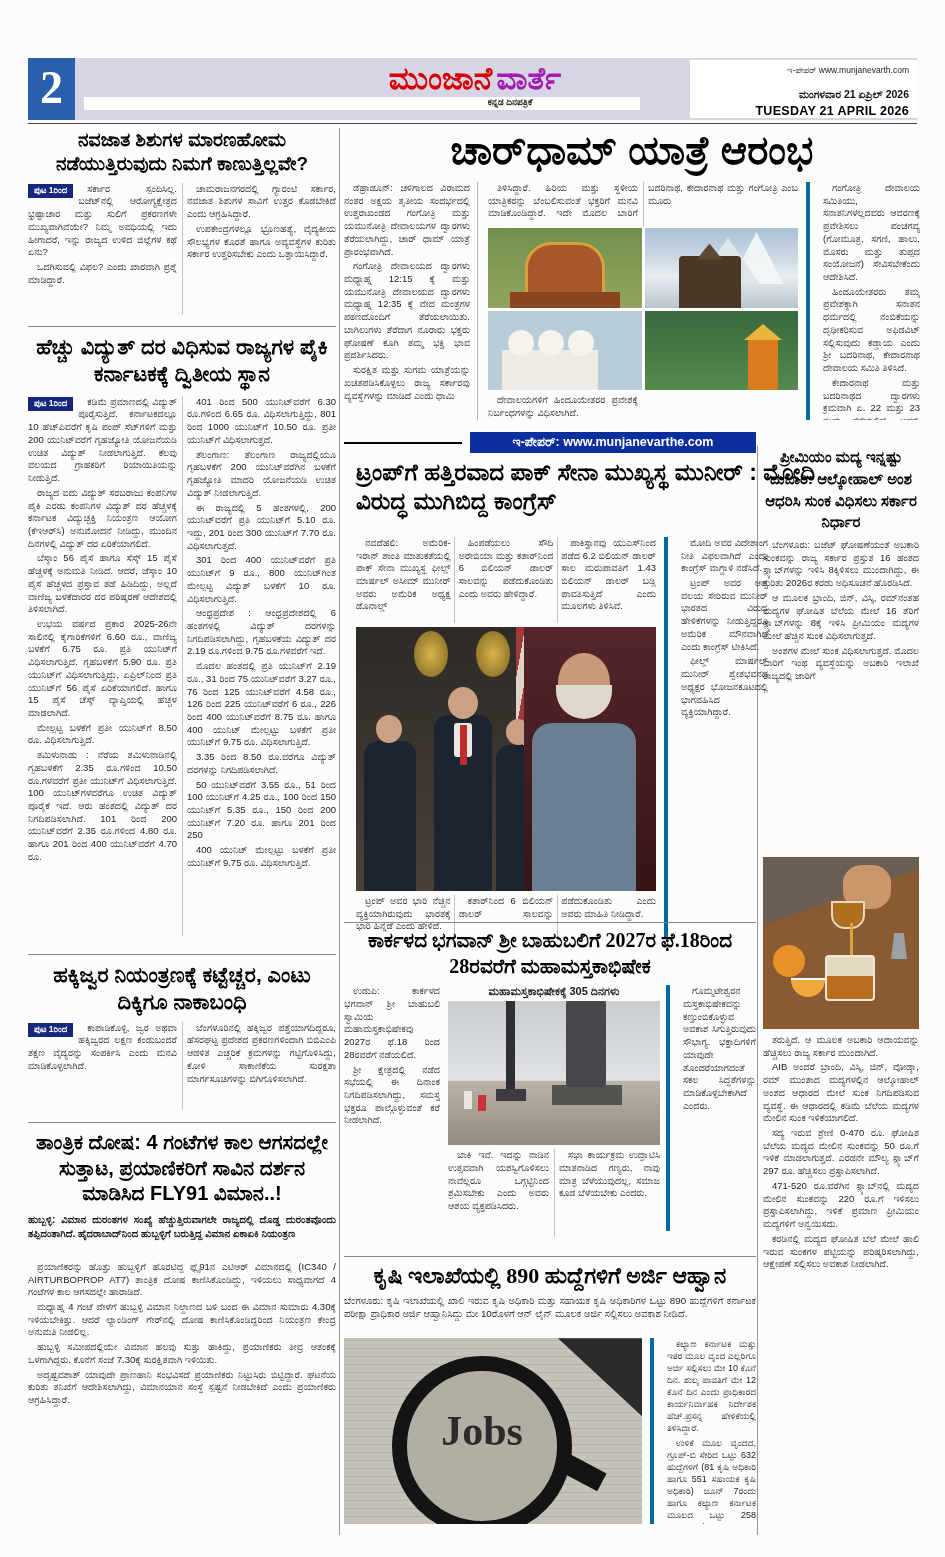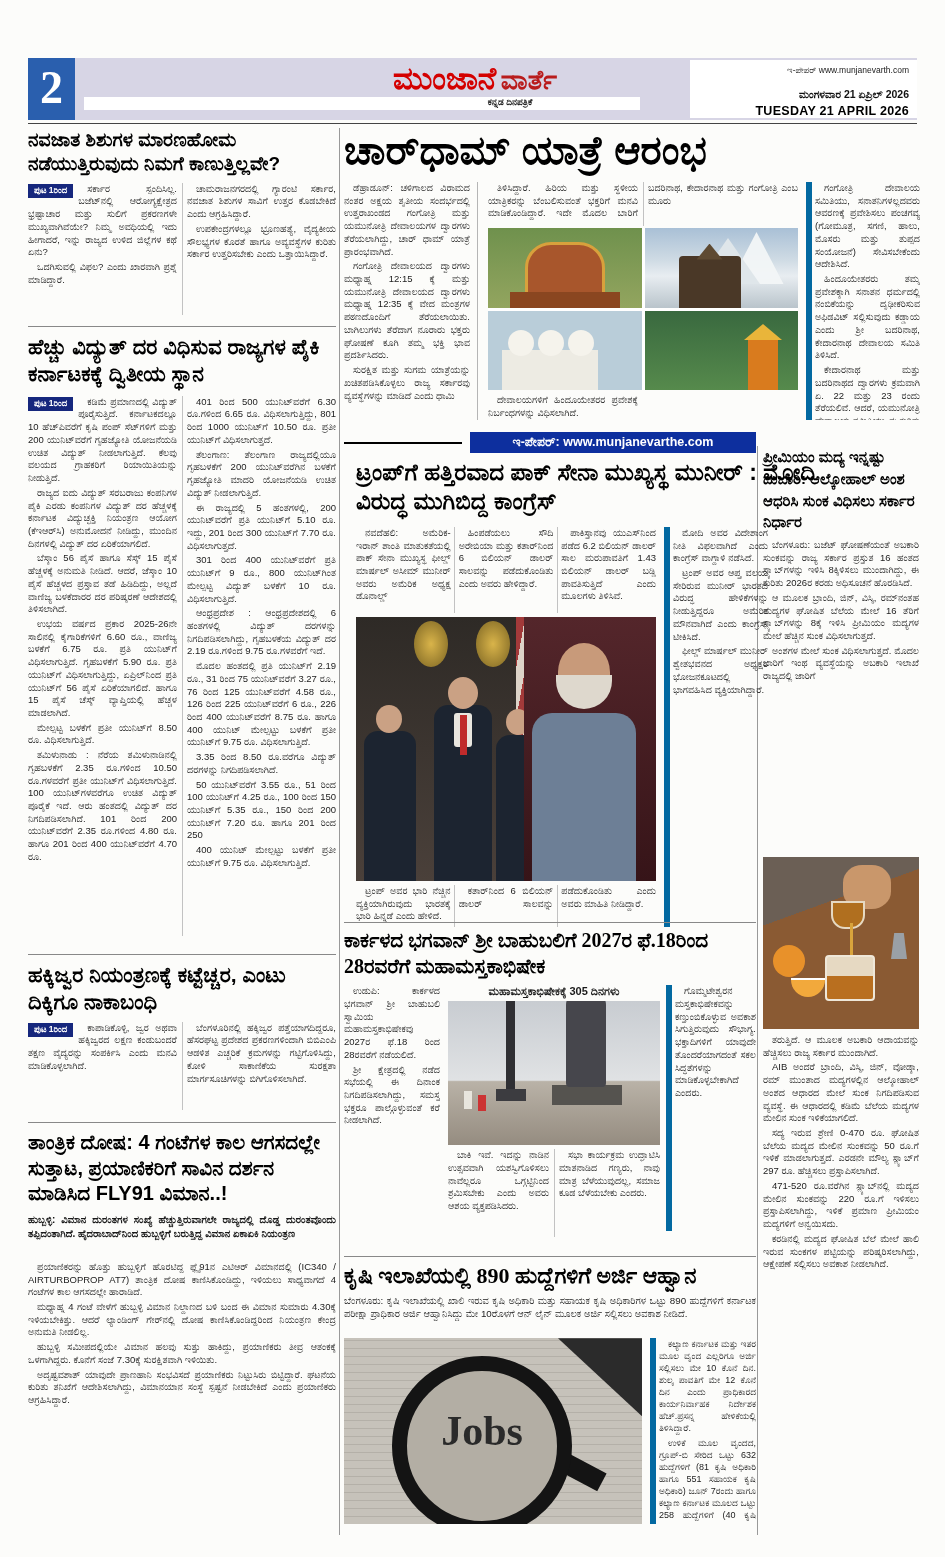--- a/index.html
+++ b/index.html
@@ -6,41 +6,41 @@
   .page{position:relative;width:945px;height:1557px;margin:0 auto;background:#fcfcfa;
         font-family:"Liberation Sans",sans-serif;color:#1a1a1a;overflow:hidden}
   .abs{position:absolute}
   
   .band{background:#d7d5e5}
   .pagenum{background:#2a5fae;color:#fff;font-family:"Liberation Serif",serif;
            font-weight:bold;font-size:46px;text-align:center;line-height:60px}
   .whitestrip{background:#ffffff}
   .masthead{text-align:center;line-height:1.05}
   .mh-red{color:#d40000;font-weight:bold;font-size:31px}
-  .mh-black{color:#b91c1c;font-weight:bold;font-size:27px}
+  .mh-black{color:#a21caf;font-weight:bold;font-size:31px}
   .mh-sub{font-size:9px;font-weight:bold;color:#222;margin-top:2px;padding-left:70px}
   .hdr-right{background:#fff;text-align:right;padding:5px 8px 0 0;box-sizing:border-box}
   .hr-l1{font-size:8.5px;color:#222}
   .hr-l2{font-size:10.5px;font-weight:bold;color:#111;margin-top:12px}
   .hr-l3{font-size:12.5px;font-weight:bold;color:#000;margin-top:3px;letter-spacing:.3px}
   
   .hrule{background:#444;height:1px}
   .vrule{background:#999;width:1px}
   
-  .hl{font-weight:bold;color:#000;line-height:1.28}
+  .hl{font-weight:bold;color:#000;text-align:center;line-height:1.28}
   .hl-serifish{font-family:"Liberation Serif",serif}
   
   .bt{font-size:9.5px;line-height:1.34;text-align:justify;overflow:hidden;color:#222}
   .bt p{margin:0 0 2px 0;text-indent:9px}
   .cols2{column-count:2;column-gap:10px;column-rule:1px solid #c2c2c2}
   .cols3{column-count:3;column-gap:8px;column-rule:1px solid #c2c2c2}
   .tag{float:left;background:#16277d;color:#fff;font-size:8.5px;font-weight:bold;
        padding:1.5px 6px;margin:1px 5px 2px 0}
   .lead{font-weight:bold;font-size:10px;line-height:1.4;text-align:justify;overflow:hidden}
-  .borL{border-left:6px solid #0369a1;padding-left:3px;box-sizing:border-box}
+  .borL{border-left:4px solid #0369a1;padding-left:13px;box-sizing:border-box}
   .borR{border-right:1px solid #b5b5b5;padding-right:7px;box-sizing:border-box}
   
   .banner-line{background:#000;height:2px}
   .banner-blue{background:#0d2f9e;color:#fff;font-weight:bold;font-size:12.5px;
                text-align:center;line-height:21px}
   
   .ph{overflow:hidden;position:relative;background:#777}
   .caption-word{font-family:"Liberation Serif",serif;font-weight:bold}
   
   .tgrid{display:grid;grid-template-columns:1fr 1fr;grid-template-rows:1fr 1fr;gap:3px;background:#fff}
@@ -238,21 +238,21 @@
     </div>
   </div>
 
   <div class="abs" style="left:344px;top:432px;width:412px;height:21px">
     <div class="abs banner-line" style="left:0;top:10px;width:118px"></div>
     <div class="abs banner-blue" style="left:126px;top:0;width:286px;height:21px">ಇ-ಪೇಪರ್: www.munjanevarthe.com</div>
   </div>
 
   <div class="abs" style="left:356px;top:458px;width:498px">
     <div class="hl" style="font-size:23px;text-align:left">ಟ್ರಂಪ್‌ಗೆ ಹತ್ತಿರವಾದ ಪಾಕ್ ಸೇನಾ ಮುಖ್ಯಸ್ಥ ಮುನೀರ್ : ಮೋದಿ ವಿರುದ್ಧ ಮುಗಿಬಿದ್ದ ಕಾಂಗ್ರೆಸ್</div>
-    <div style="position:relative;margin-top:10px;height:400px">
+    <div style="position:relative;margin-top:20px;height:400px">
       <div class="abs bt cols3" style="left:0;top:0;width:300px;height:86px">
           <p>ನವದೆಹಲಿ: ಅಮೆರಿಕ-ಇರಾನ್ ಶಾಂತಿ ಮಾತುಕತೆಯಲ್ಲಿ ಪಾಕ್ ಸೇನಾ ಮುಖ್ಯಸ್ಥ ಫೀಲ್ಡ್ ಮಾರ್ಷಲ್ ಅಸೀಮ್ ಮುನೀರ್ ಅವರು ಅಮೆರಿಕ ಅಧ್ಯಕ್ಷ ಡೊನಾಲ್ಡ್</p>
           <p>ಹಿಂಪಡೆಯಲು ಸೌದಿ ಅರೇಬಿಯಾ ಮತ್ತು ಕತಾರ್‌ನಿಂದ 6 ಬಿಲಿಯನ್ ಡಾಲರ್ ಸಾಲವನ್ನು ಪಡೆದುಕೊಂಡಿತು ಎಂದು ಅವರು ಹೇಳಿದ್ದಾರೆ.</p>
           <p>ಪಾಕಿಸ್ತಾನವು ಯುಎಸ್‌ನಿಂದ ಪಡೆದ 6.2 ಬಿಲಿಯನ್ ಡಾಲರ್ ಸಾಲ ಮರುಪಾವತಿಗೆ 1.43 ಬಿಲಿಯನ್ ಡಾಲರ್ ಬಡ್ಡಿ ಪಾವತಿಸುತ್ತಿದೆ ಎಂದು ಮೂಲಗಳು ತಿಳಿಸಿವೆ.</p>
         </div>
       <div class="abs ph trump" style="left:0;top:90px;width:300px;height:264px">
         <div class="gold1" style="left:58px"></div>
         <div class="gold2" style="left:120px"></div>
         <div class="flag"></div>
         <div class="fig" style="left:8px;width:52px;height:150px"></div>

